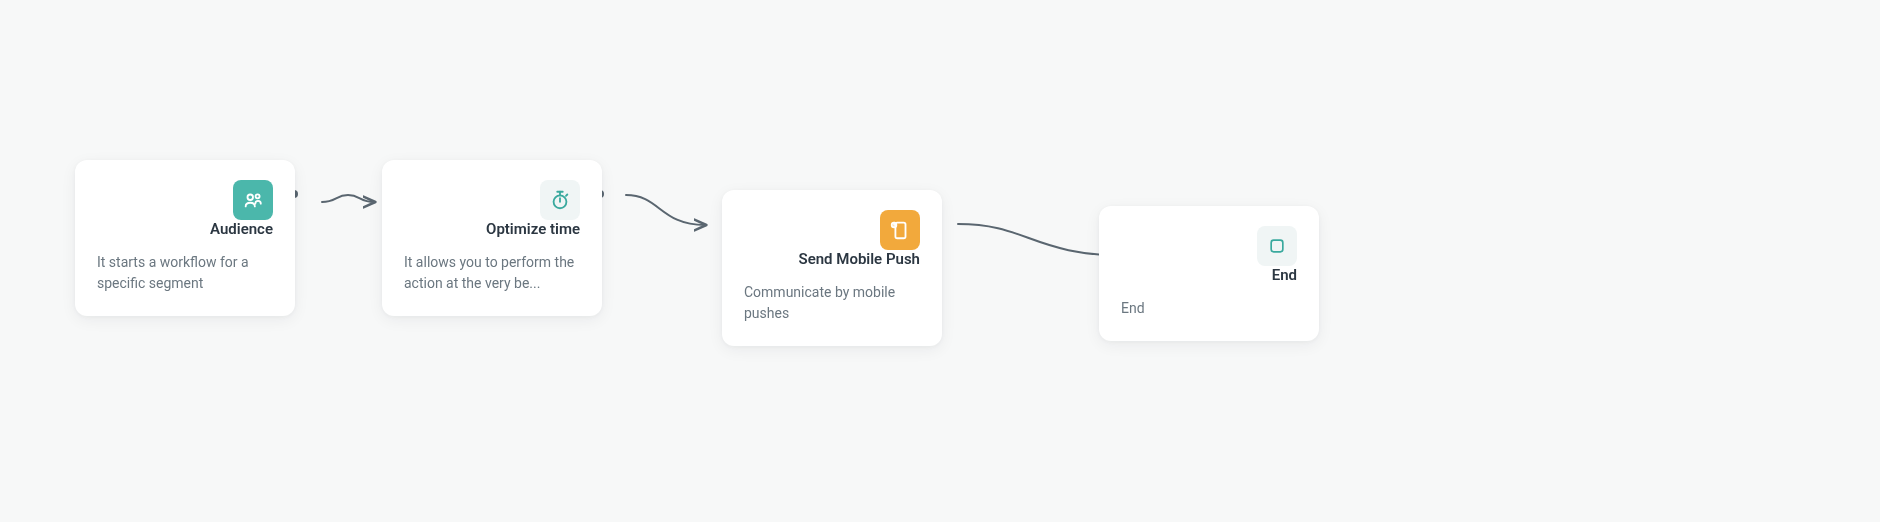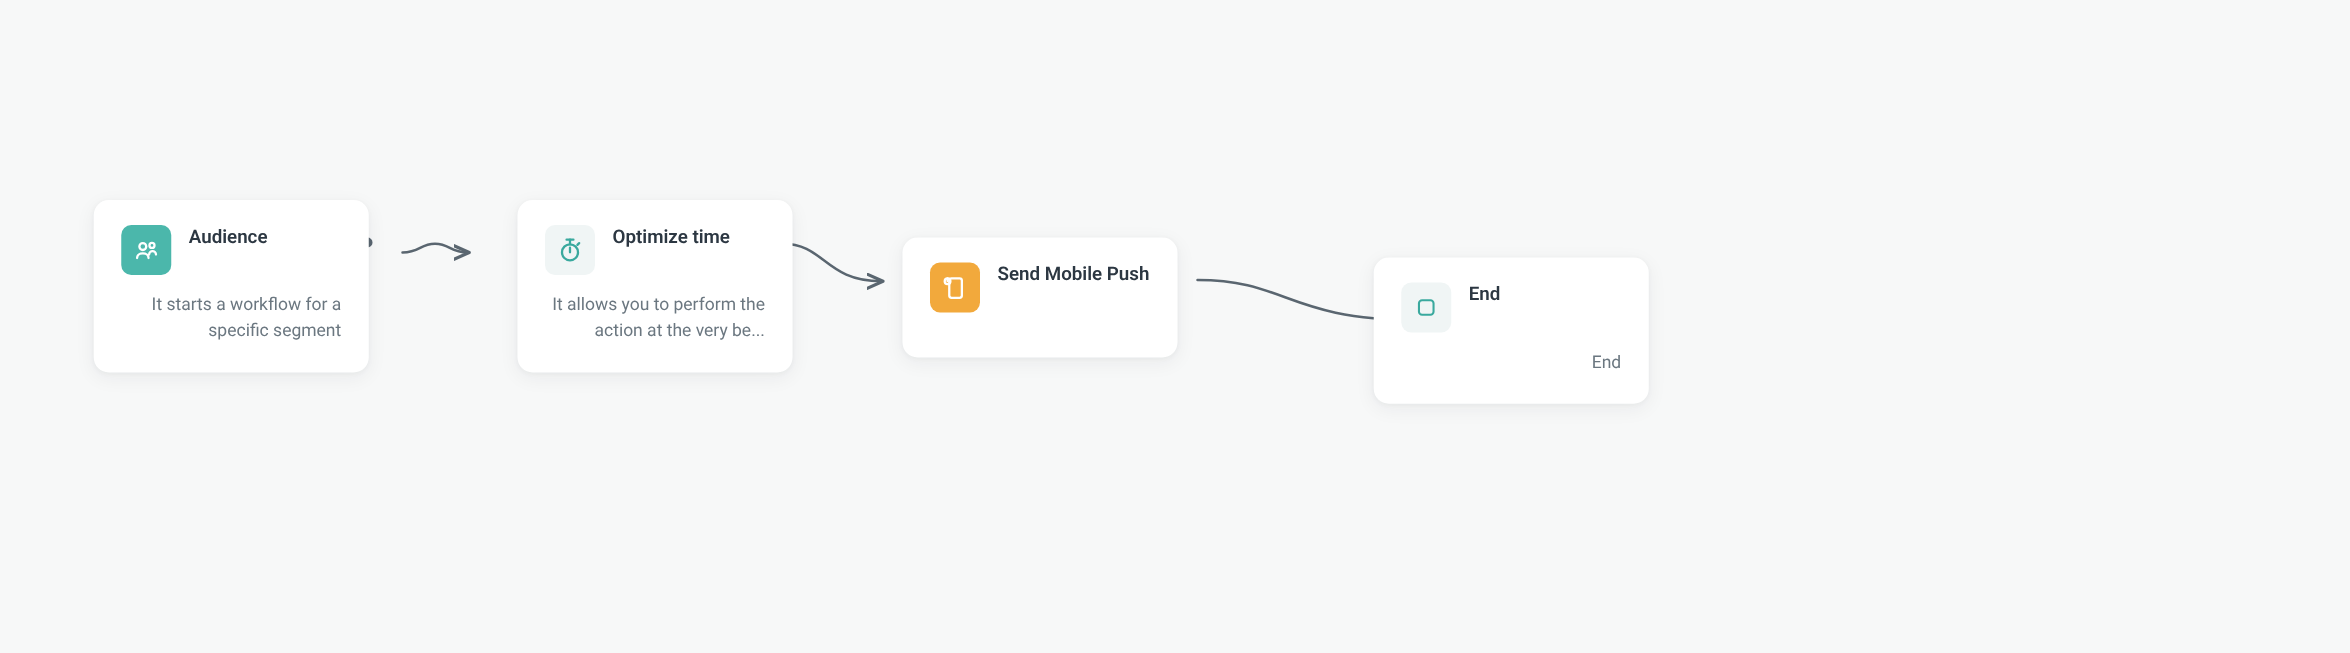--- a/index.html
+++ b/index.html
@@ -28,23 +28,23 @@
     position: absolute;
     background: #ffffff;
     border-radius: 12px;
     box-shadow: 0 4px 16px rgba(30,40,50,0.06), 0 1px 4px rgba(30,40,50,0.04);
     padding: 20px 22px 22px 22px;
     width: 220px;
     cursor: pointer;
   }
   .node .head {
     display: flex;
-    align-items: flex-start;
-    gap: 14px;
+    align-items: flex-end;
     margin-bottom: 14px;
+    flex-direction: column;
   }
   .node .icon-box {
     width: 40px;
     height: 40px;
     border-radius: 8px;
     display: flex;
     align-items: center;
     justify-content: center;
     flex-shrink: 0;
   }
@@ -56,21 +56,20 @@
     font-weight: 600;
     font-size: 15px;
     color: #2c3742;
   }
   .node .desc {
     font-size: 14px;
     line-height: 1.5;
     color: #6b7780;
     overflow: hidden;
     display: -webkit-box;
-    text-align: right;
     -webkit-line-clamp: 2;
     -webkit-box-orient: vertical;
   }
   .dot {
     position: absolute;
     width: 8px;
     height: 8px;
     background: #5a6670;
     border-radius: 50%;
     pointer-events: none;
@@ -107,21 +106,21 @@
           <path d="M4 19c0-2.5 2.2-4 5-4s5 1.5 5 4"></path>
           <circle cx="17" cy="8" r="2.2"></circle>
           <path d="M14.5 16c0-1.8 1.5-3 3-3s3 1.2 3 3"></path>
         </svg>
       </div>
       <div class="title">Audience</div>
     </div>
     <div class="desc">It starts a workflow for a specific segment</div>
   </div>
 
-  <div class="node" style="left:382px; top:160px;margin-left:32px;">
+  <div class="node" style="left:382px; top:160px;">
     <div class="head">
       <div class="icon-box ic-optimize">
         <svg width="22" height="22" viewBox="0 0 24 24" fill="none" stroke="#3aa99e" stroke-width="2" stroke-linecap="round" stroke-linejoin="round">
           <circle cx="12" cy="14" r="7"></circle>
           <path d="M12 14V10"></path>
           <path d="M9 3h6"></path>
           <path d="M12 3v4"></path>
           <path d="M18.5 7.5l1.5-1.5"></path>
         </svg>
       </div>
@@ -134,20 +133,21 @@
     <div class="head">
       <div class="icon-box ic-push">
         <svg width="22" height="22" viewBox="0 0 24 24" fill="none" stroke="#ffffff" stroke-width="2" stroke-linecap="round" stroke-linejoin="round">
           <rect x="7" y="4" width="11" height="17" rx="2"></rect>
           <circle cx="5.5" cy="6.5" r="2.5"></circle>
           <path d="M5.5 4v2.5"></path>
         </svg>
       </div>
       <div class="title">Send Mobile Push</div>
     </div>
+    <div class="desc">Communicate by mobile pushes</div>
   </div>
 
   <div class="node" style="left:1099px; top:206px;">
     <div class="head">
       <div class="icon-box ic-end">
         <svg width="20" height="20" viewBox="0 0 24 24" fill="none" stroke="#3aa99e" stroke-width="2" stroke-linecap="round" stroke-linejoin="round">
           <rect x="5" y="5" width="14" height="14" rx="3"></rect>
         </svg>
       </div>
       <div class="title">End</div>

